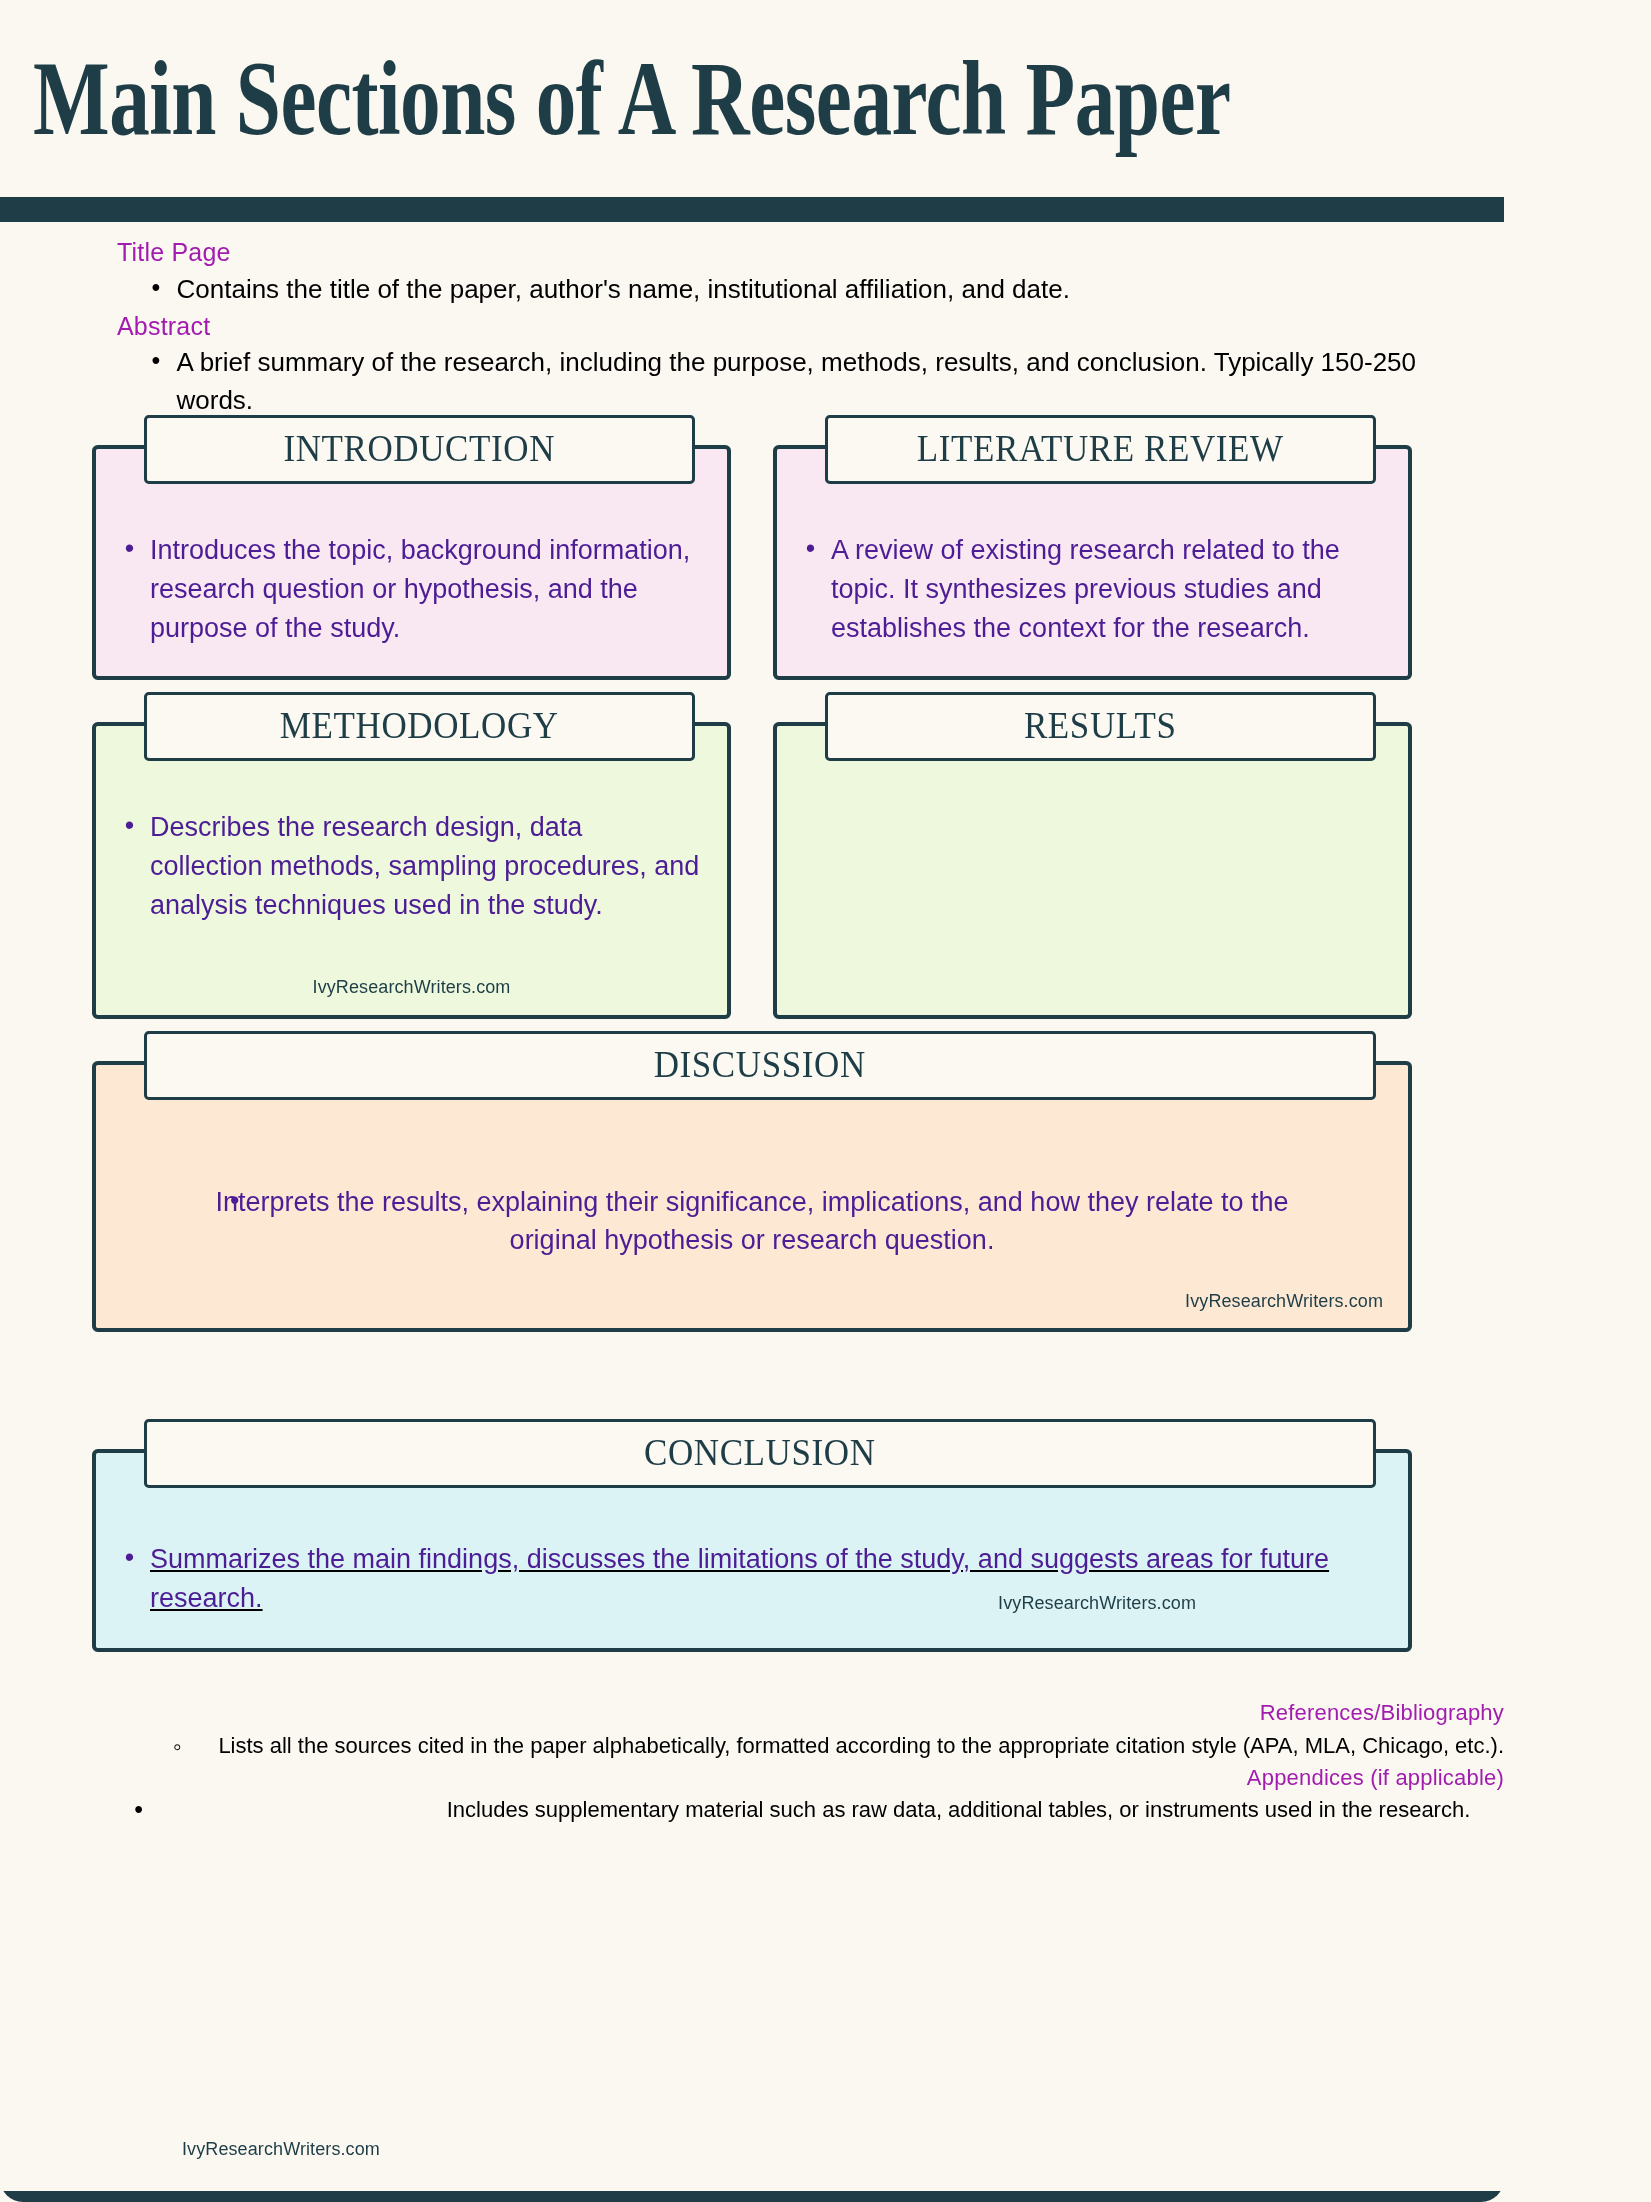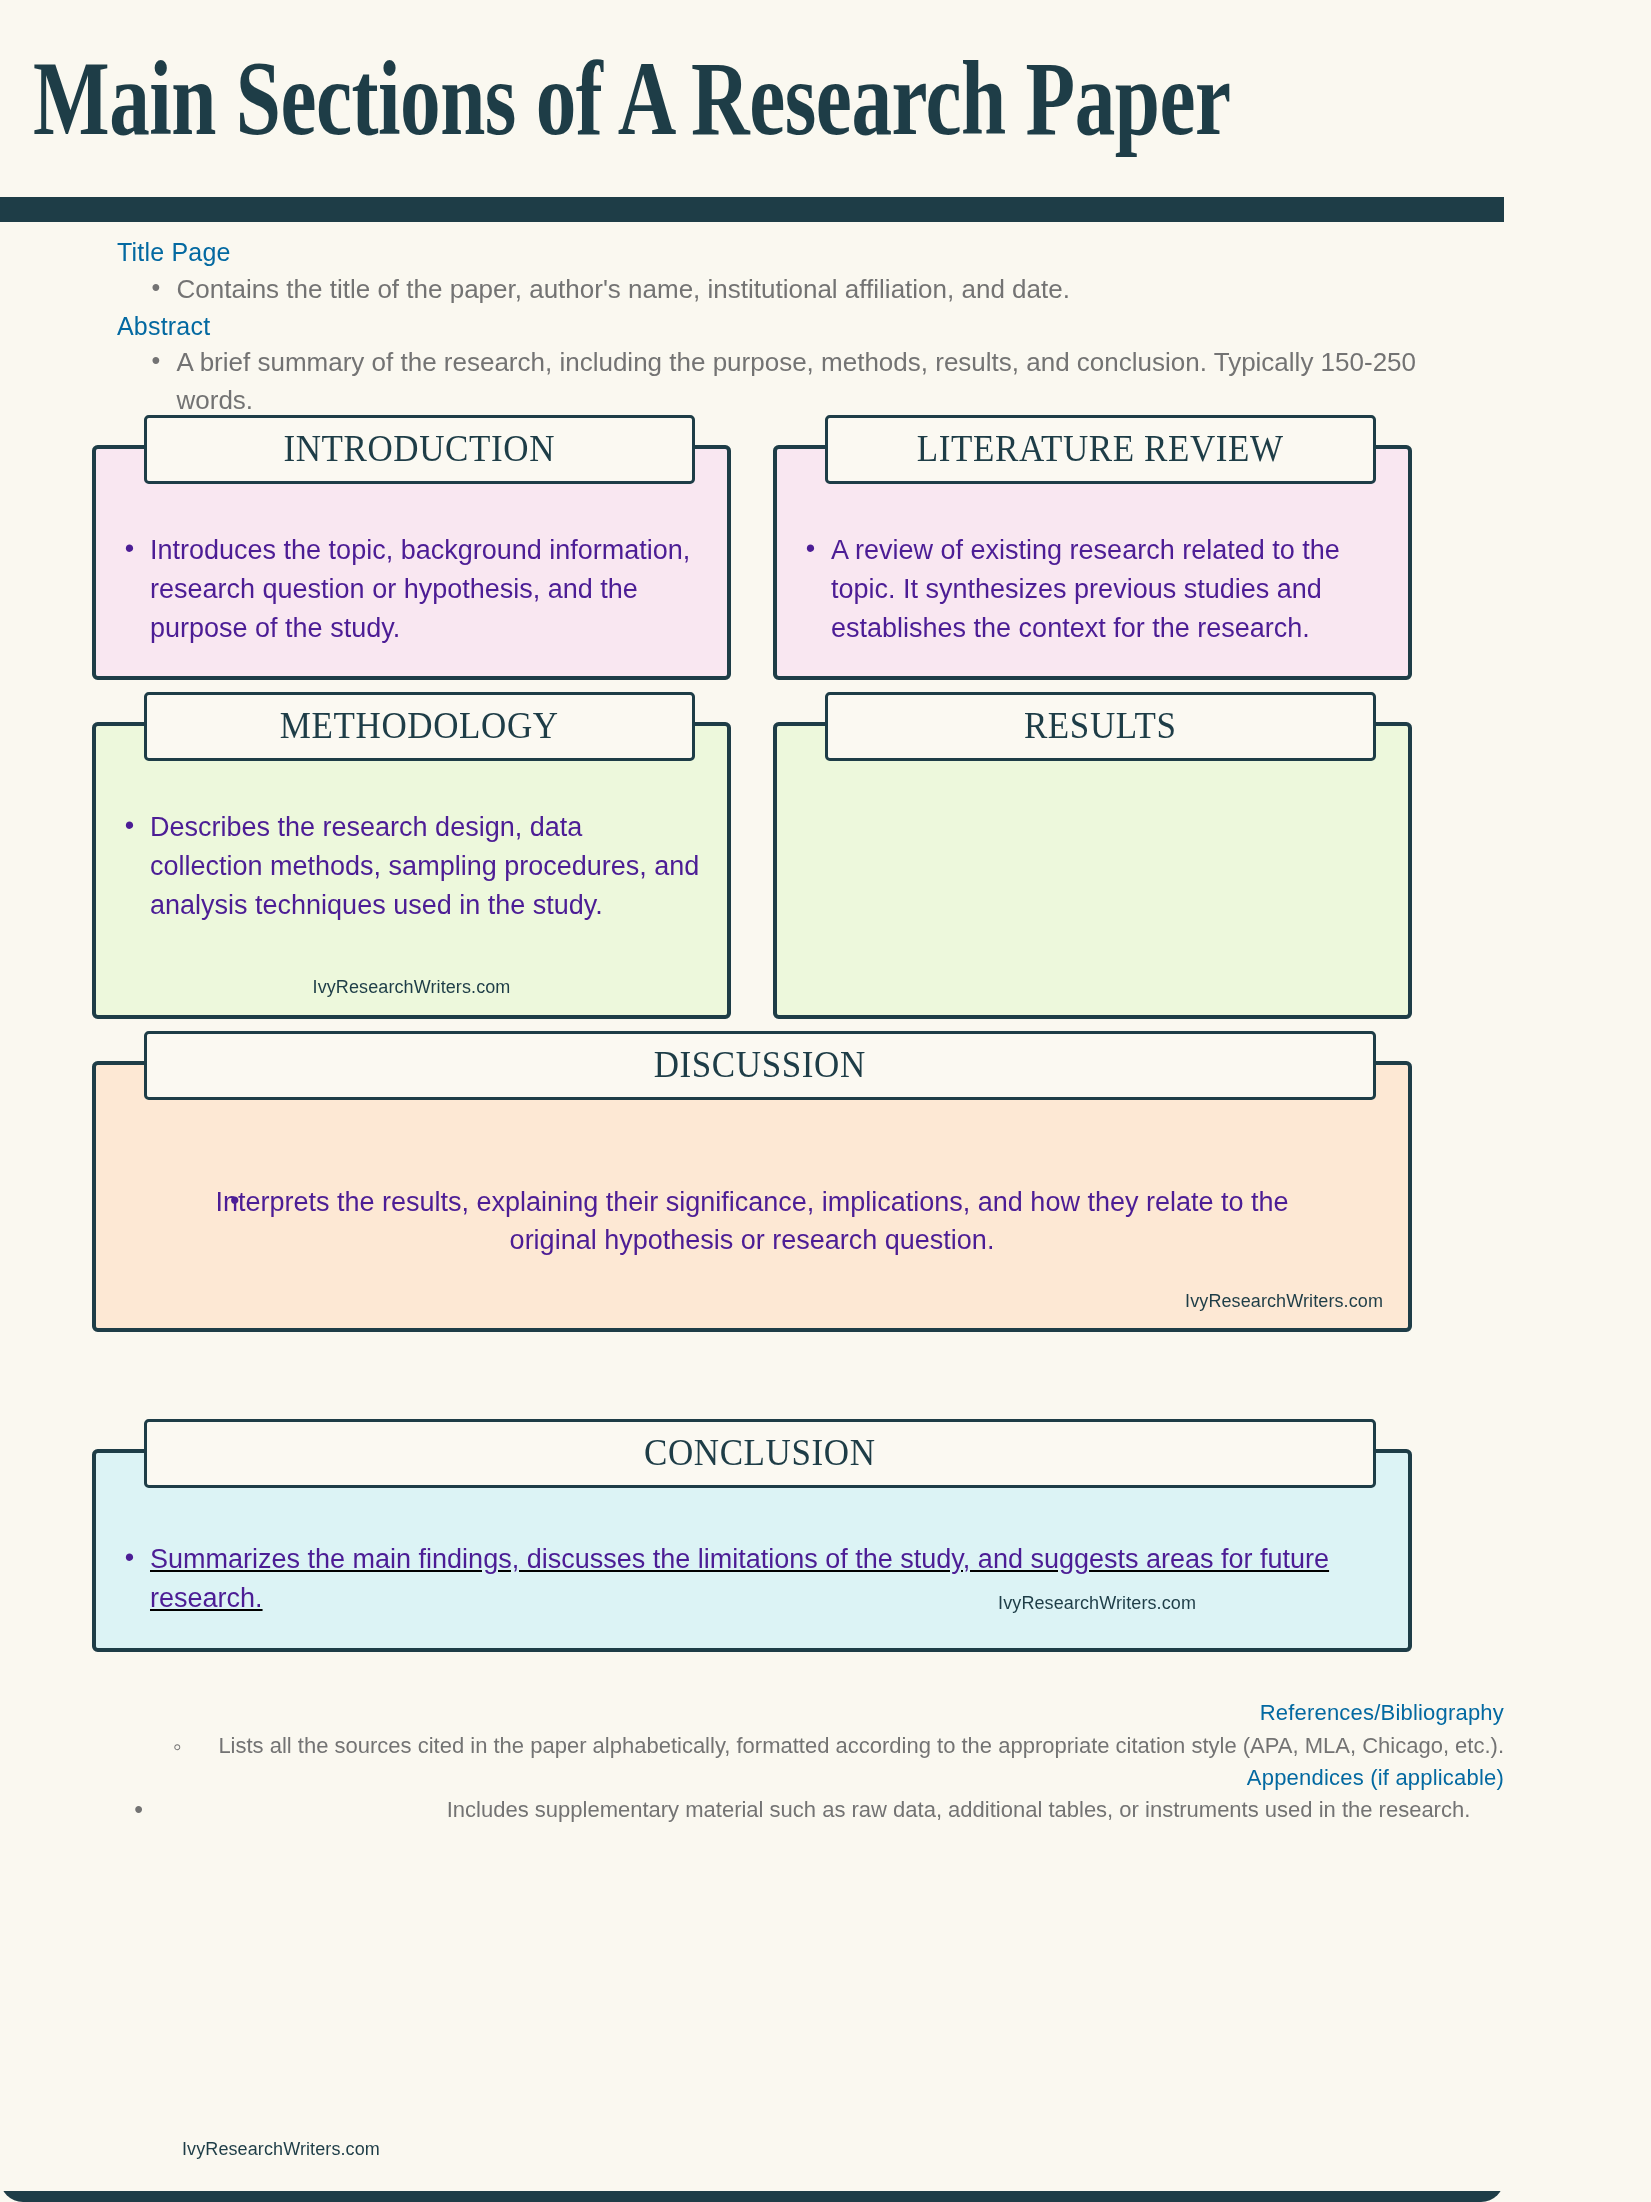--- a/index.html
+++ b/index.html
@@ -41,33 +41,33 @@
     height: 25px;
     background: #1E3D47;
     margin-top: 5.7px;
   }
 
   
   .intro-block {
     padding: 13.4px 0 0 117px;
   }
   .sec-head {
-    color: #0369a1;
+    color: #a21caf;
     font-size: 25px;
     line-height: 1.42;
     letter-spacing: 0.2px;
   }
 
   ul.bullets, ul.bullets-hollow {
     list-style: none;
     margin: 0 0 0 32.5px;
   }
   ul.bullets li, ul.bullets-hollow li {
     position: relative;
-    color: #737373;
+    color: #000000;
     font-size: 26px;
     line-height: 1.46;
     padding-left: 27px;
     max-width: 1338px;
   }
   ul.bullets li::before {
     content: "•";
     position: absolute;
     left: 1.9px;
     top: -1.9px;

